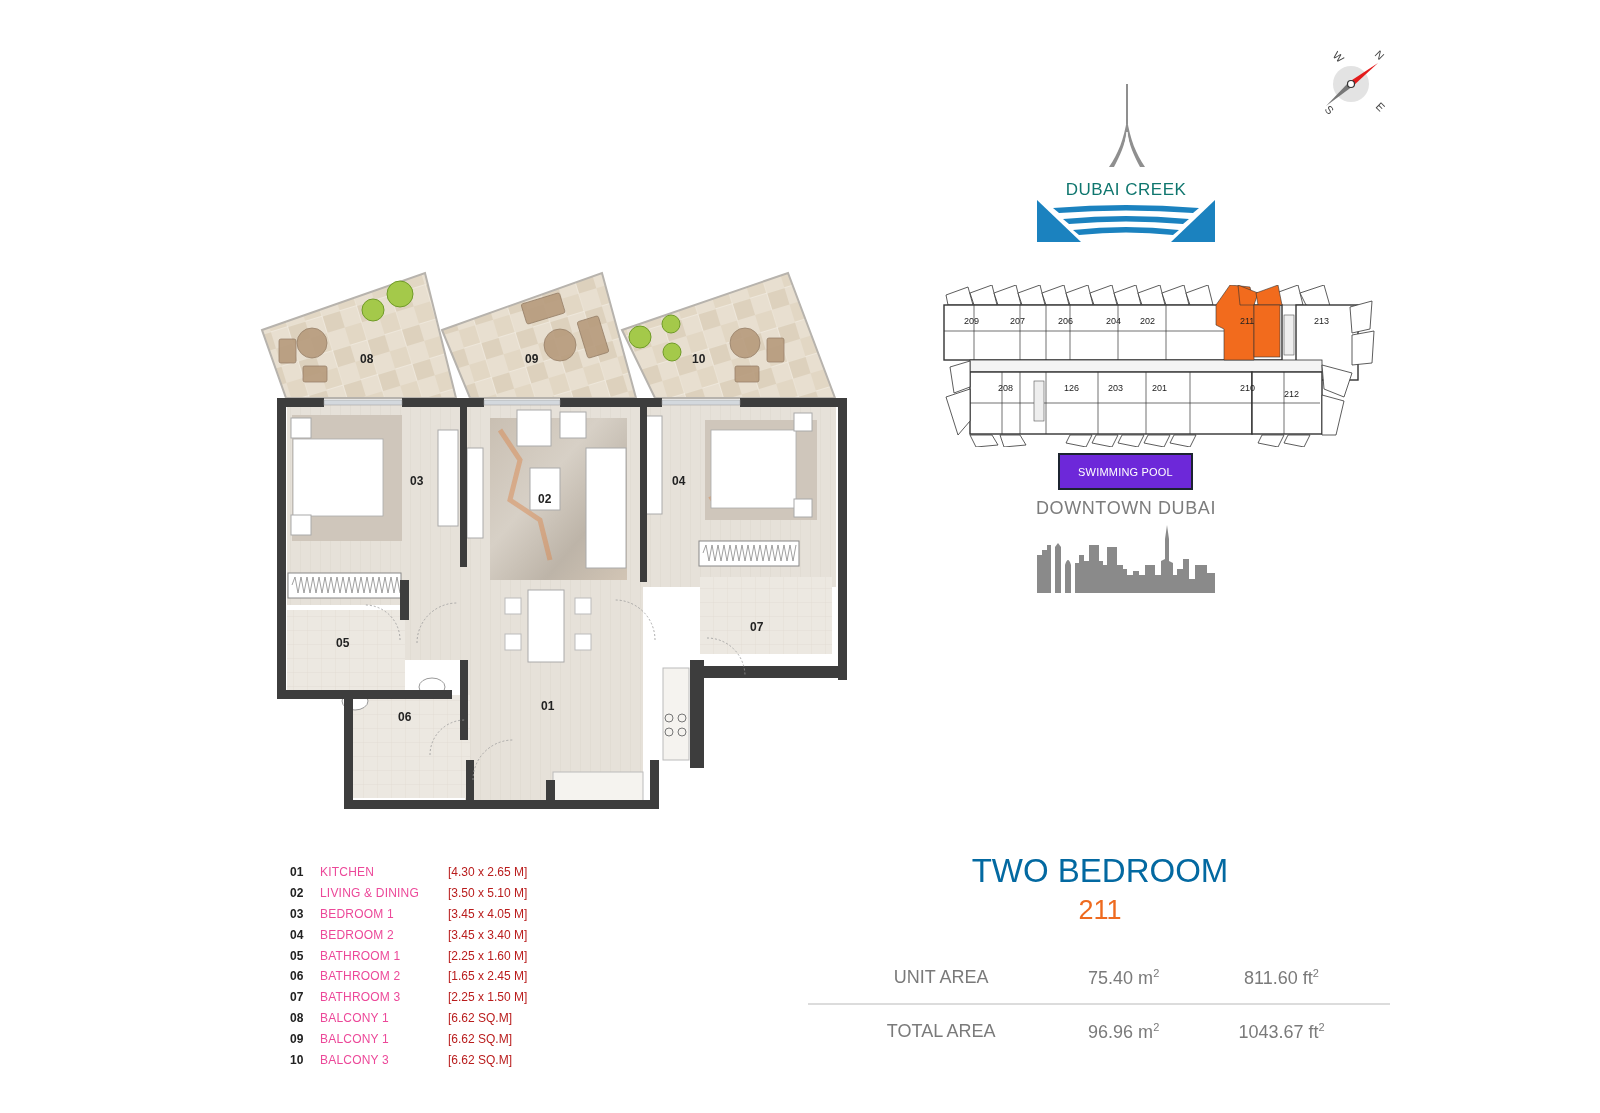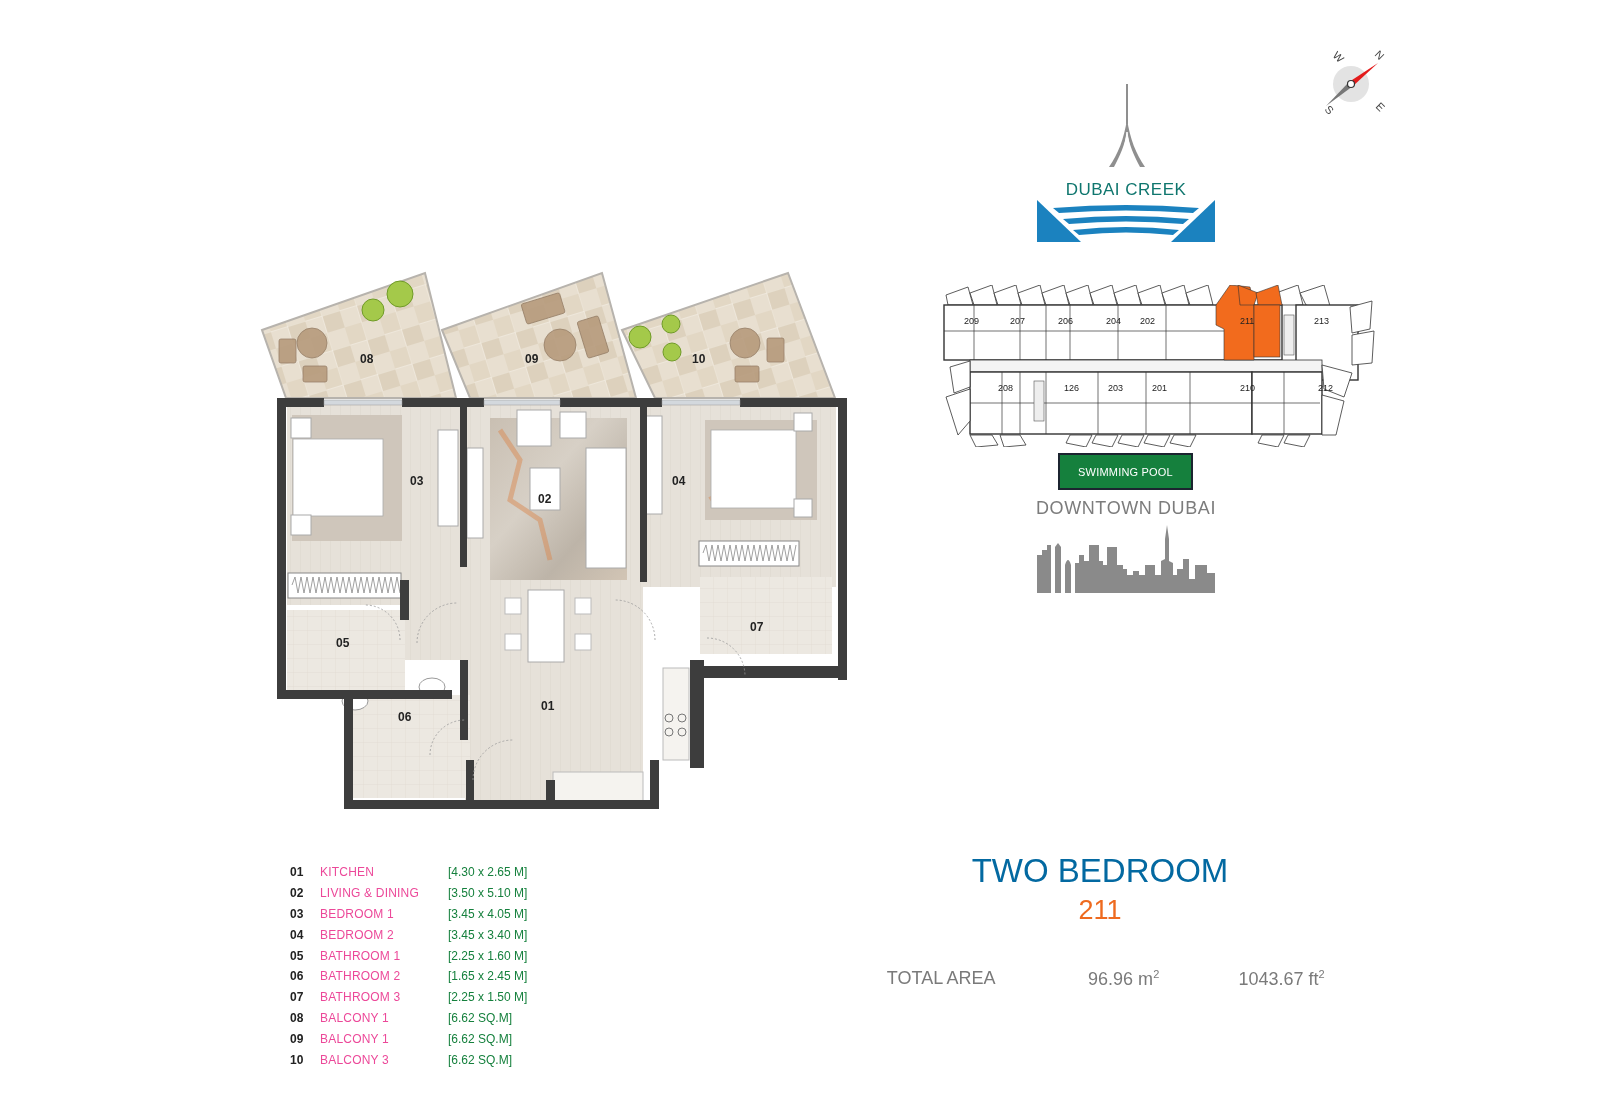--- a/index.html
+++ b/index.html
@@ -9,41 +9,41 @@
   
   #floorplan { left:250px; top:262px; width:610px; height:560px; }
   .room-label { position:absolute; font-size:12px; font-weight:bold; color:#222;
                 font-family:"Liberation Sans", sans-serif; }
   
   #legend { left:290px; top:862px; width:300px; }
   .lg-row { display:flex; height:20.8px; align-items:center; font-size:12px;
             font-family:"Liberation Sans", sans-serif; }
   .lg-num { width:30px; font-weight:bold; color:#222; }
   .lg-name { width:128px; color:#ec4899; letter-spacing:0.2px; }
-  .lg-dim { color:#15803d; }
+  .lg-dim { color:#b91c1c; }
   
   #unit-title { left:900px; top:856px; width:400px; text-align:center; color:#0369a1;
                 font-size:33px; line-height:30px; font-family:"Liberation Sans", sans-serif; }
   #unit-number { left:900px; top:895px; width:400px; text-align:center; color:#ee6a1f;
                 font-size:27px; line-height:30px; font-family:"Liberation Sans", sans-serif; }
   
   #area-table { left:808px; top:952px; width:582px; }
   .ar-row { display:flex; height:53px; align-items:center; font-size:18px; color:#7a7a7a;
             font-family:"Liberation Sans", sans-serif; border-bottom:2px solid #dcdcdc; box-sizing:border-box; }
   .ar-row:last-child { border-bottom:none; }
   .ar-label { width:270px; text-align:center; }
   .ar-m2 { width:100px; text-align:center; }
   .ar-ft { width:220px; text-align:center; }
   sup { font-size:11px; vertical-align:7px; }
   
   #creek-text { left:1037px; top:180px; width:178px; text-align:center; font-size:17px;
                 color:#0f766e; letter-spacing:0.5px; font-family:"Liberation Sans", sans-serif; }
   #downtown-text { left:1020px; top:498px; width:212px; text-align:center; font-size:18px;
                 color:#7c7c7c; letter-spacing:0.6px; font-family:"Liberation Sans", sans-serif; }
-  #pool-box { left:1058px; top:453px; width:135px; height:37px; background:#15803d;
+  #pool-box { left:1058px; top:453px; width:135px; height:37px; background:#6d28d9;
               border:2px solid #1c2430; box-sizing:border-box; color:#fff; font-size:11px;
               display:flex; align-items:center; justify-content:center;
               font-family:"Liberation Sans", sans-serif; letter-spacing:0.2px; }
   .site-num { position:absolute; font-size:9px; color:#222; font-family:"Liberation Sans", sans-serif; }
 </style>
 </head>
 <body>
 
 <div id="floorplan" class="abs">
   <svg width="610" height="560" viewBox="250 262 610 560">
@@ -361,34 +361,39 @@
   <span class="site-num" style="left:118px;top:31px;">206</span>
   <span class="site-num" style="left:166px;top:31px;">204</span>
   <span class="site-num" style="left:200px;top:31px;">202</span>
   <span class="site-num" style="left:300px;top:31px;">211</span>
   <span class="site-num" style="left:374px;top:31px;">213</span>
   <span class="site-num" style="left:58px;top:98px;">208</span>
   <span class="site-num" style="left:124px;top:98px;">126</span>
   <span class="site-num" style="left:168px;top:98px;">203</span>
   <span class="site-num" style="left:212px;top:98px;">201</span>
   <span class="site-num" style="left:300px;top:98px;">210</span>
-  <span class="site-num" style="left:344px;top:98px;padding-left:34px;">212</span>
+  <span class="site-num" style="left:344px;top:104px;">212</span>
 </div>
 
 <div id="pool-box" class="abs">SWIMMING POOL</div>
 <div id="downtown-text" class="abs">DOWNTOWN DUBAI</div>
 
 <div class="abs" style="left:1037px;top:525px;width:178px;height:68px;">
   <svg width="178" height="68" viewBox="0 0 178 68">
     <path fill="#8a8a8a" d="M0 68 V30 H5 V25 H10 V20 H14 V68 H18 V22 L21 18 L24 22 V68 H28 V40 Q31 30 34 40 V68 H38 V38 H42 V30 H47 V36 H52 V20 H62 V36 H66 V40 H70 V22 H80 V40 H86 V44 H90 V50 H96 V46 H102 V50 H108 V40 H118 V50 H124 V36 L128 34 V14 L130 0 L132 14 V36 L136 38 V50 H140 V44 H146 V34 H152 V54 H158 V40 H170 V48 H178 V68 Z"></path>
   </svg>
 </div>
 
 <div id="unit-title" class="abs">TWO BEDROOM</div>
 <div id="unit-number" class="abs">211</div>
 
 <div id="area-table" class="abs">
+  <div class="ar-row">
+    <span class="ar-label">UNIT AREA</span>
+    <span class="ar-m2"><span>75.40 m</span><sup>2</sup></span>
+    <span class="ar-ft"><span>811.60 ft</span><sup>2</sup></span>
+  </div>
   <div class="ar-row">
     <span class="ar-label">TOTAL AREA</span>
     <span class="ar-m2"><span>96.96 m</span><sup>2</sup></span>
     <span class="ar-ft"><span>1043.67 ft</span><sup>2</sup></span>
   </div>
 </div>
 
 </body></html>

